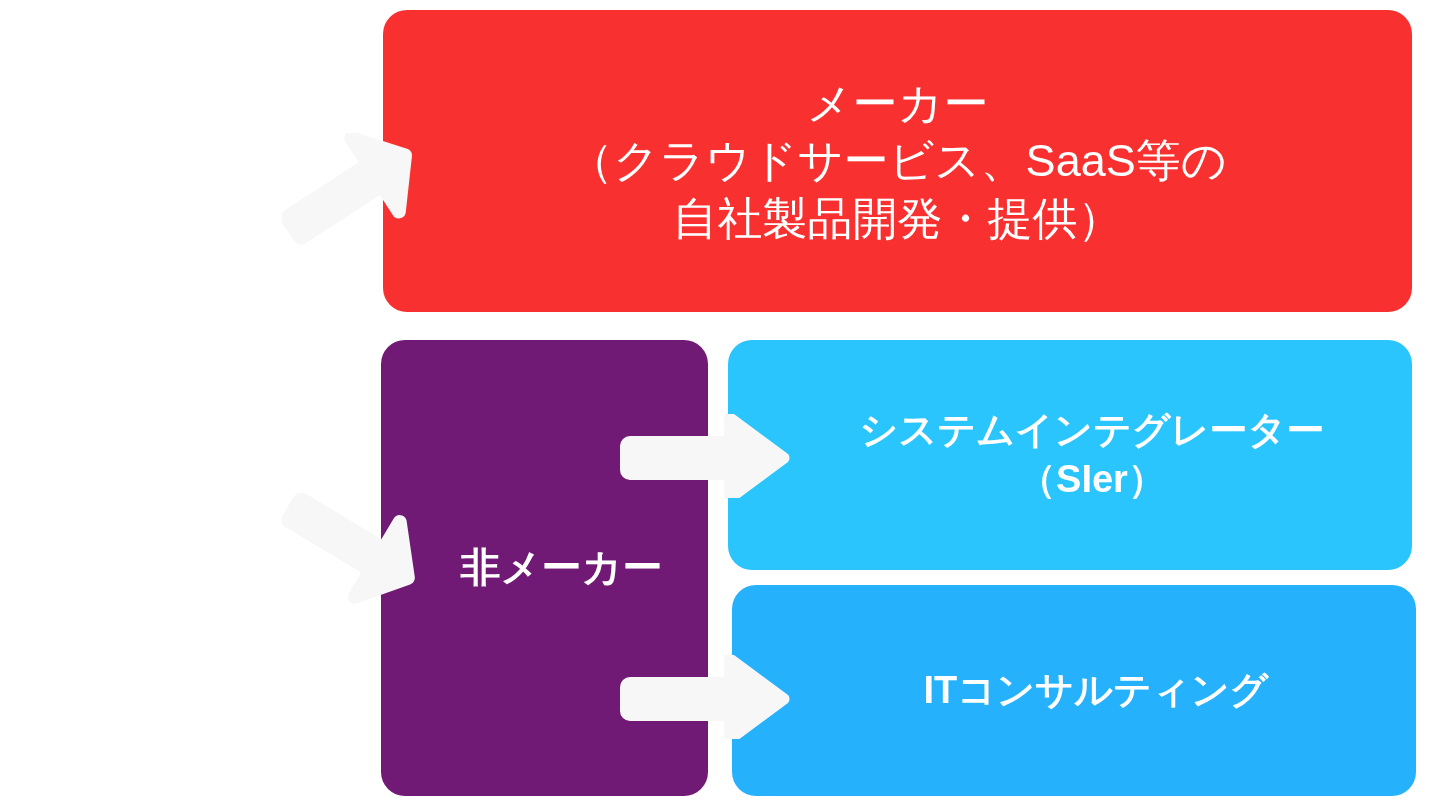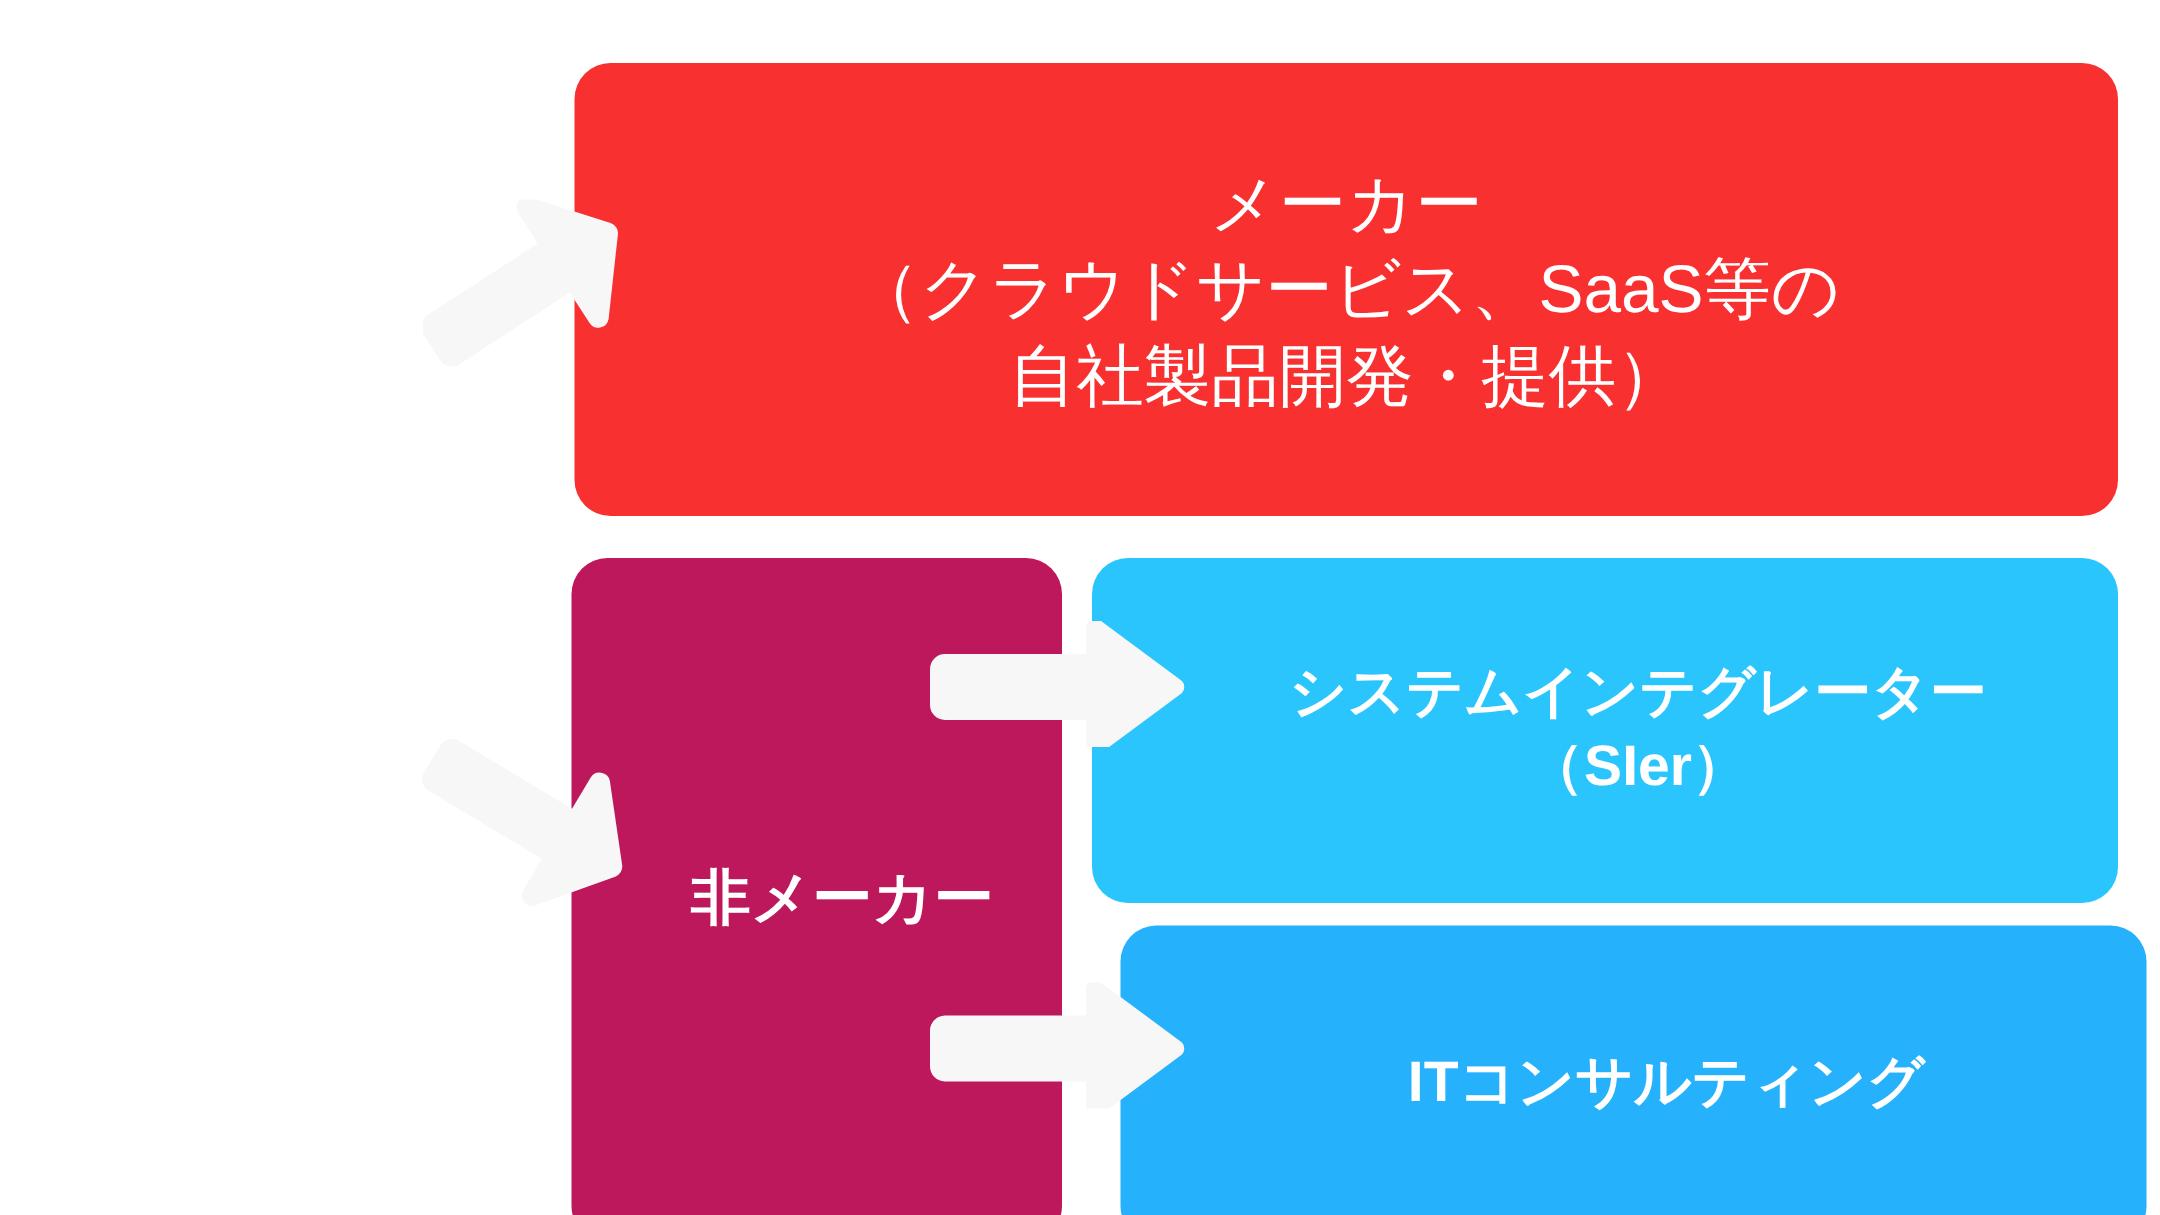--- a/index.html
+++ b/index.html
@@ -21,21 +21,20 @@
   .node {
     position: absolute;
     display: flex;
     align-items: center;
     justify-content: center;
     box-sizing: border-box;
     color: #ffffff;
     text-align: center;
     line-height: 1.28;
     white-space: pre-line;
-    margin-top: 32px;
   }
 
   
   #node-engineer {
     left: 13px;
     top: 8px;
     width: 350px;
     height: 788px;
     background: #555555;
     border-radius: 28px;
@@ -56,21 +55,21 @@
     font-weight: normal;
     padding: 0 26px;
   }
 
   
   #node-nonmaker {
     left: 381px;
     top: 340px;
     width: 327px;
     height: 456px;
-    background: #be185d;
+    background: #701a75;
     border-radius: 24px;
     font-size: 40px;
     font-weight: bold;
     padding-left: 34px;
   }
 
   
   #node-sier {
     left: 728px;
     top: 340px;
@@ -79,21 +78,21 @@
     background: #29C5FC;
     border-radius: 24px;
     font-size: 38px;
     font-weight: bold;
     padding-left: 56px;
     padding-right: 12px;
   }
 
   
   #node-consulting {
-    left: 747px;
+    left: 732px;
     top: 585px;
     width: 684px;
     height: 211px;
     background: #25B1FB;
     border-radius: 24px;
     font-size: 38px;
     font-weight: bold;
     padding-left: 56px;
     padding-right: 12px;
   }

